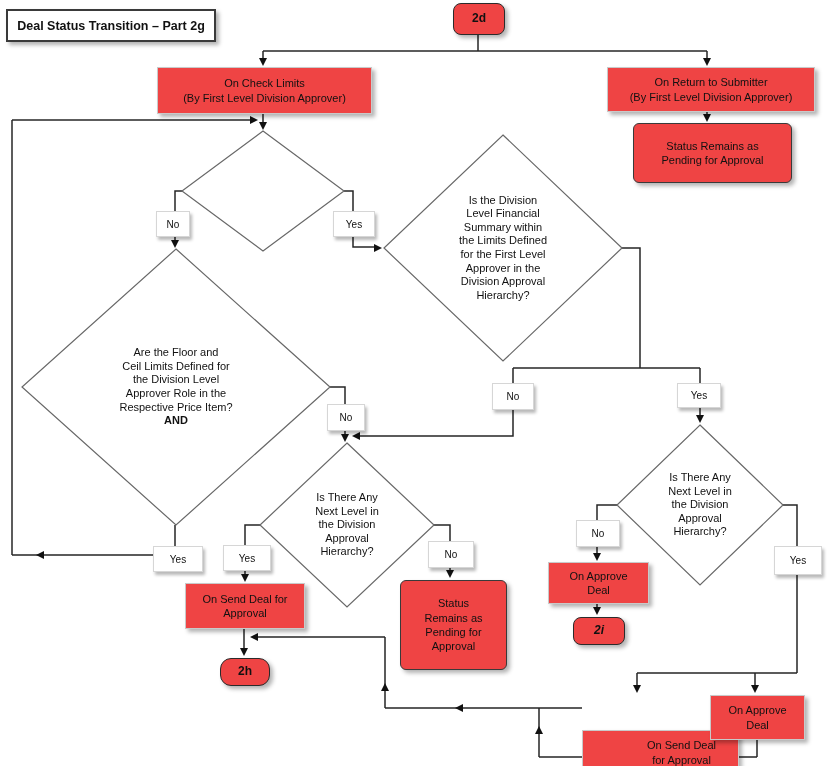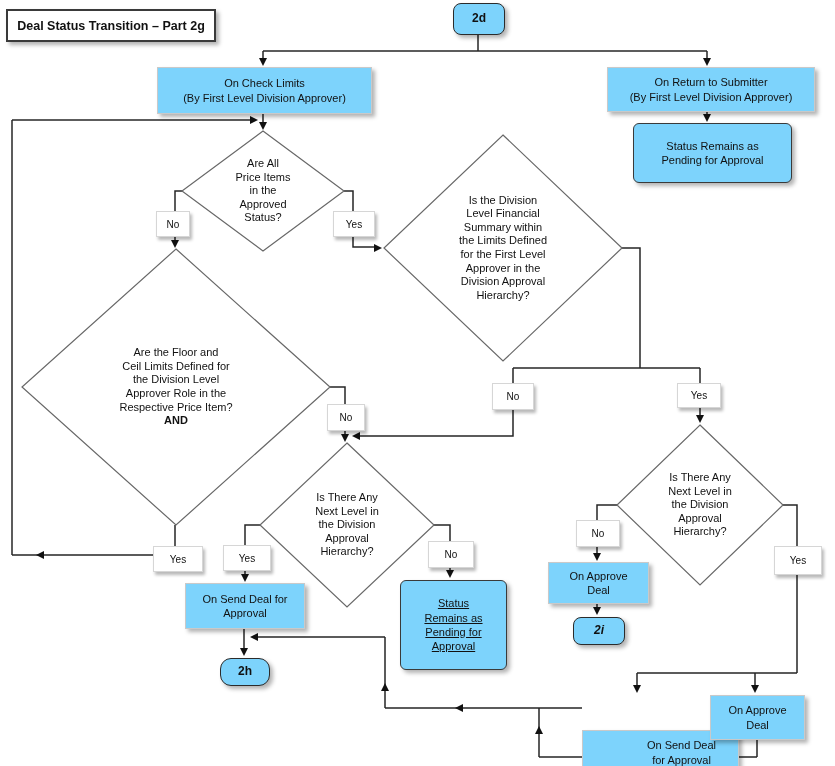--- a/index.html
+++ b/index.html
@@ -2,21 +2,21 @@
 <html><head>
 <meta charset="utf-8">
 <style>
   html,body{margin:0;padding:0;background:#ffffff;}
   .stage{
     position:relative;width:835px;height:766px;background:#ffffff;
     font-family:"Liberation Sans", sans-serif;color:#111;overflow:hidden;
   }
   .lines-svg{position:absolute;left:0;top:0;}
   .box{
-    position:absolute;background:#7dd3fc;border:1px solid #c9c9c9;
+    position:absolute;background:#ef4444;border:1px solid #c9c9c9;
     box-shadow:3px 3px 4px rgba(0,0,0,0.30);
     display:flex;align-items:center;justify-content:center;text-align:center;
     font-size:11px;line-height:1.3;white-space:pre-line;
   }
   .lbl{
     position:absolute;background:#ffffff;border:1px solid #d6d6d6;
     box-shadow:2px 3px 3px rgba(0,0,0,0.28);
     display:flex;align-items:center;justify-content:center;
     font-size:10px;font-weight:400;white-space:pre-line;
   }
@@ -109,36 +109,31 @@
   <div class="box conn" style="left:573px;top:617px;width:50px;height:26px;font-style:italic;">2i</div>
 
   <div class="box" style="left:157px;top:67px;width:213px;height:45px;">On Check Limits
 (By First Level Division Approver)</div>
   <div class="box" style="left:607px;top:67px;width:206px;height:43px;">On Return to Submitter
 (By First Level Division Approver)</div>
   <div class="box rbox" style="left:633px;top:123px;width:157px;height:58px;">Status Remains as
 Pending for Approval</div>
   <div class="box" style="left:185px;top:583px;width:118px;height:44px;">On Send Deal for
 Approval</div>
-  <div class="box rbox" style="left:400px;top:580px;width:105px;height:88px;text-decoration:underline;">Status
+  <div class="box rbox" style="left:400px;top:580px;width:105px;height:88px;">Status
 Remains as
 Pending for
 Approval</div>
   <div class="box" style="left:548px;top:562px;width:99px;height:40px;">On Approve
 Deal</div>
   <div class="box" style="left:582px;top:730px;width:113px;height:43px;padding-left:42px;">On Send Deal
 for Approval</div>
   <div class="box" style="left:710px;top:695px;width:93px;height:43px;">On Approve
 Deal</div>
 
-  <div class="dtext" style="left:193px;top:136px;width:140px;height:110px;">Are All
-Price Items
-in the
-Approved
-Status?</div>
   <div class="dtext" style="left:413px;top:153px;width:180px;height:190px;">Is the Division
 Level Financial
 Summary within
 the Limits Defined
 for the First Level
 Approver in the
 Division Approval
 Hierarchy?</div>
   <div class="dtext" style="left:66px;top:272px;width:220px;height:230px;">
     <div>Are the Floor and

